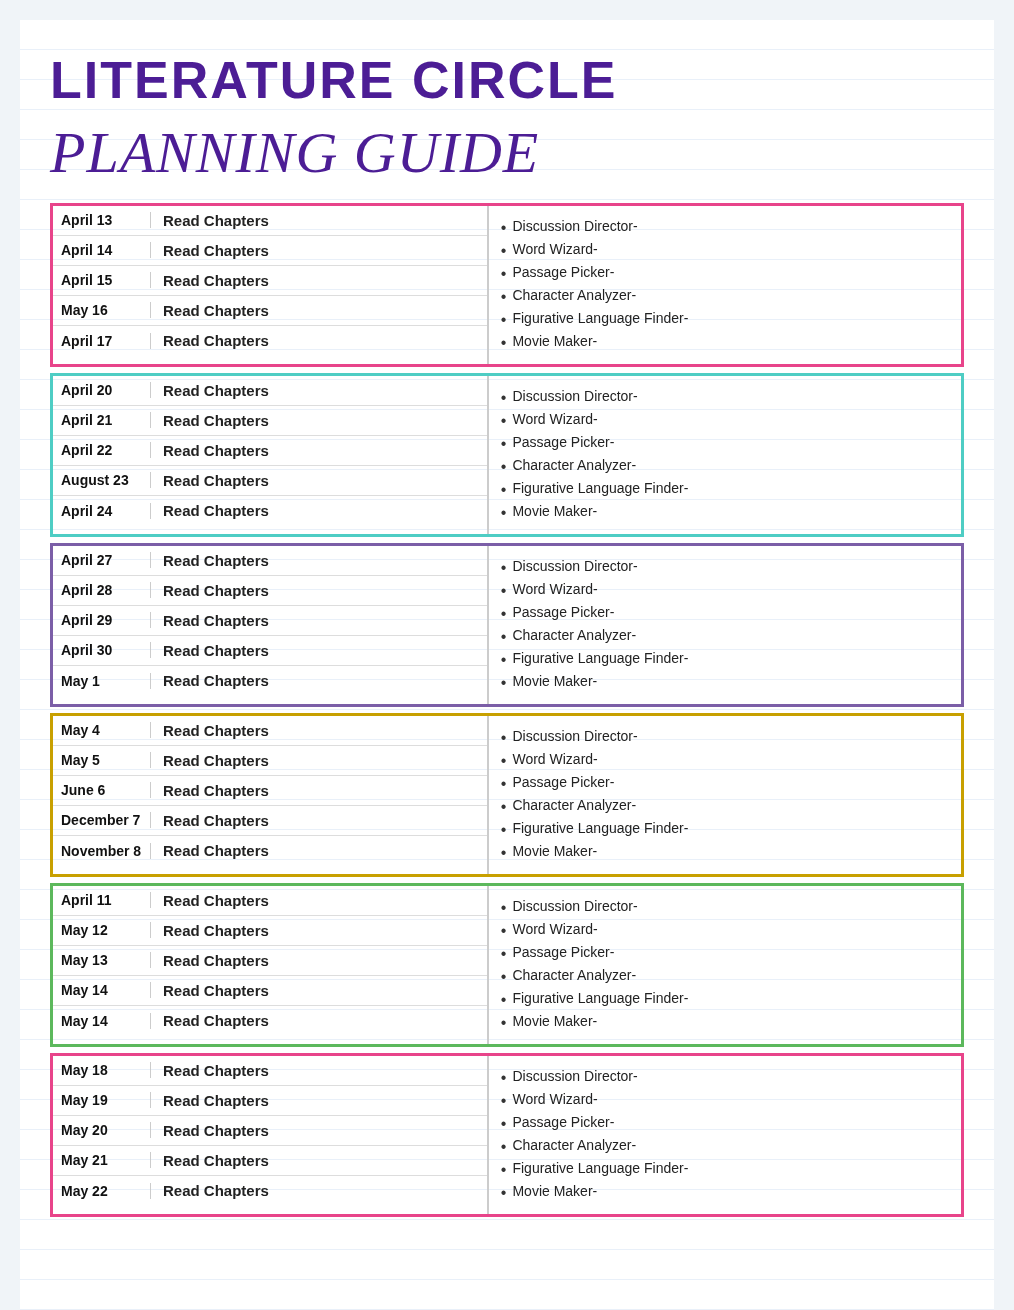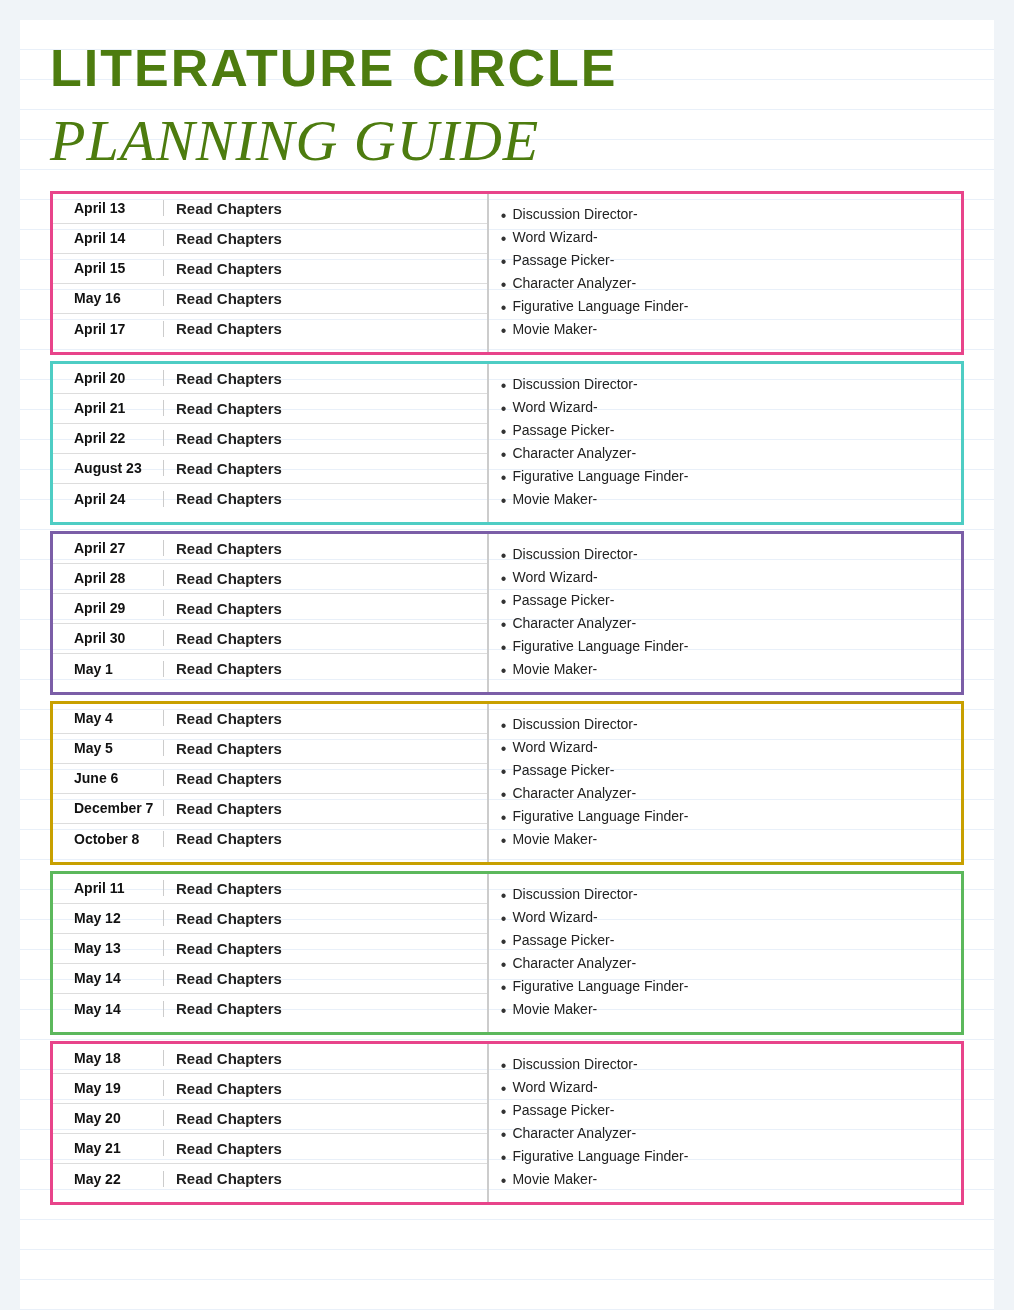--- a/index.html
+++ b/index.html
@@ -40,25 +40,26 @@
       margin-bottom: 18px;
       position: relative;
     }
 
     .header-title {
       font-size: 52px;
       font-weight: 900;
       text-transform: uppercase;
       letter-spacing: 1px;
       line-height: 1.1;
-      color: #4d7c0f;
+      color: #4c1d95;
       display: flex;
       align-items: baseline;
       gap: 12px;
       flex-wrap: wrap;
+      margin-top: 12px;
     }
 
     .header-title .block-part {
       font-family: 'Arial Black', Arial, sans-serif;
       font-weight: 900;
       letter-spacing: 2px;
     }
 
     .header-title .script-part {
       font-family: Georgia, 'Times New Roman', serif;
@@ -100,21 +101,21 @@
       padding: 6px 12px;
       display: flex;
       flex-direction: column;
       justify-content: center;
     }
 
     .date-row {
       display: flex;
       align-items: center;
       border-bottom: 1px solid #ddd;
-      padding: 4px 21px;
+      padding: 4px 8px;
       min-height: 30px;
     }
 
     .date-row:last-child {
       border-bottom: none;
     }
 
     .date-cell {
       width: 90px;
       font-size: 14px;
@@ -342,21 +343,21 @@
             </div>
             <div class="date-row">
               <div class="date-cell">June 6</div>
               <div class="task-cell">Read Chapters</div>
             </div>
             <div class="date-row">
               <div class="date-cell">December 7</div>
               <div class="task-cell">Read Chapters</div>
             </div>
             <div class="date-row">
-              <div class="date-cell">October 8</div>
+              <div class="date-cell">November 8</div>
               <div class="task-cell">Read Chapters</div>
             </div>
           </div>
           <div class="right-col">
             <ul class="roles-list">
               <li>
                 <span class="bullet">•</span>
                 <span>Discussion Director-</span>
               </li>
               <li>

